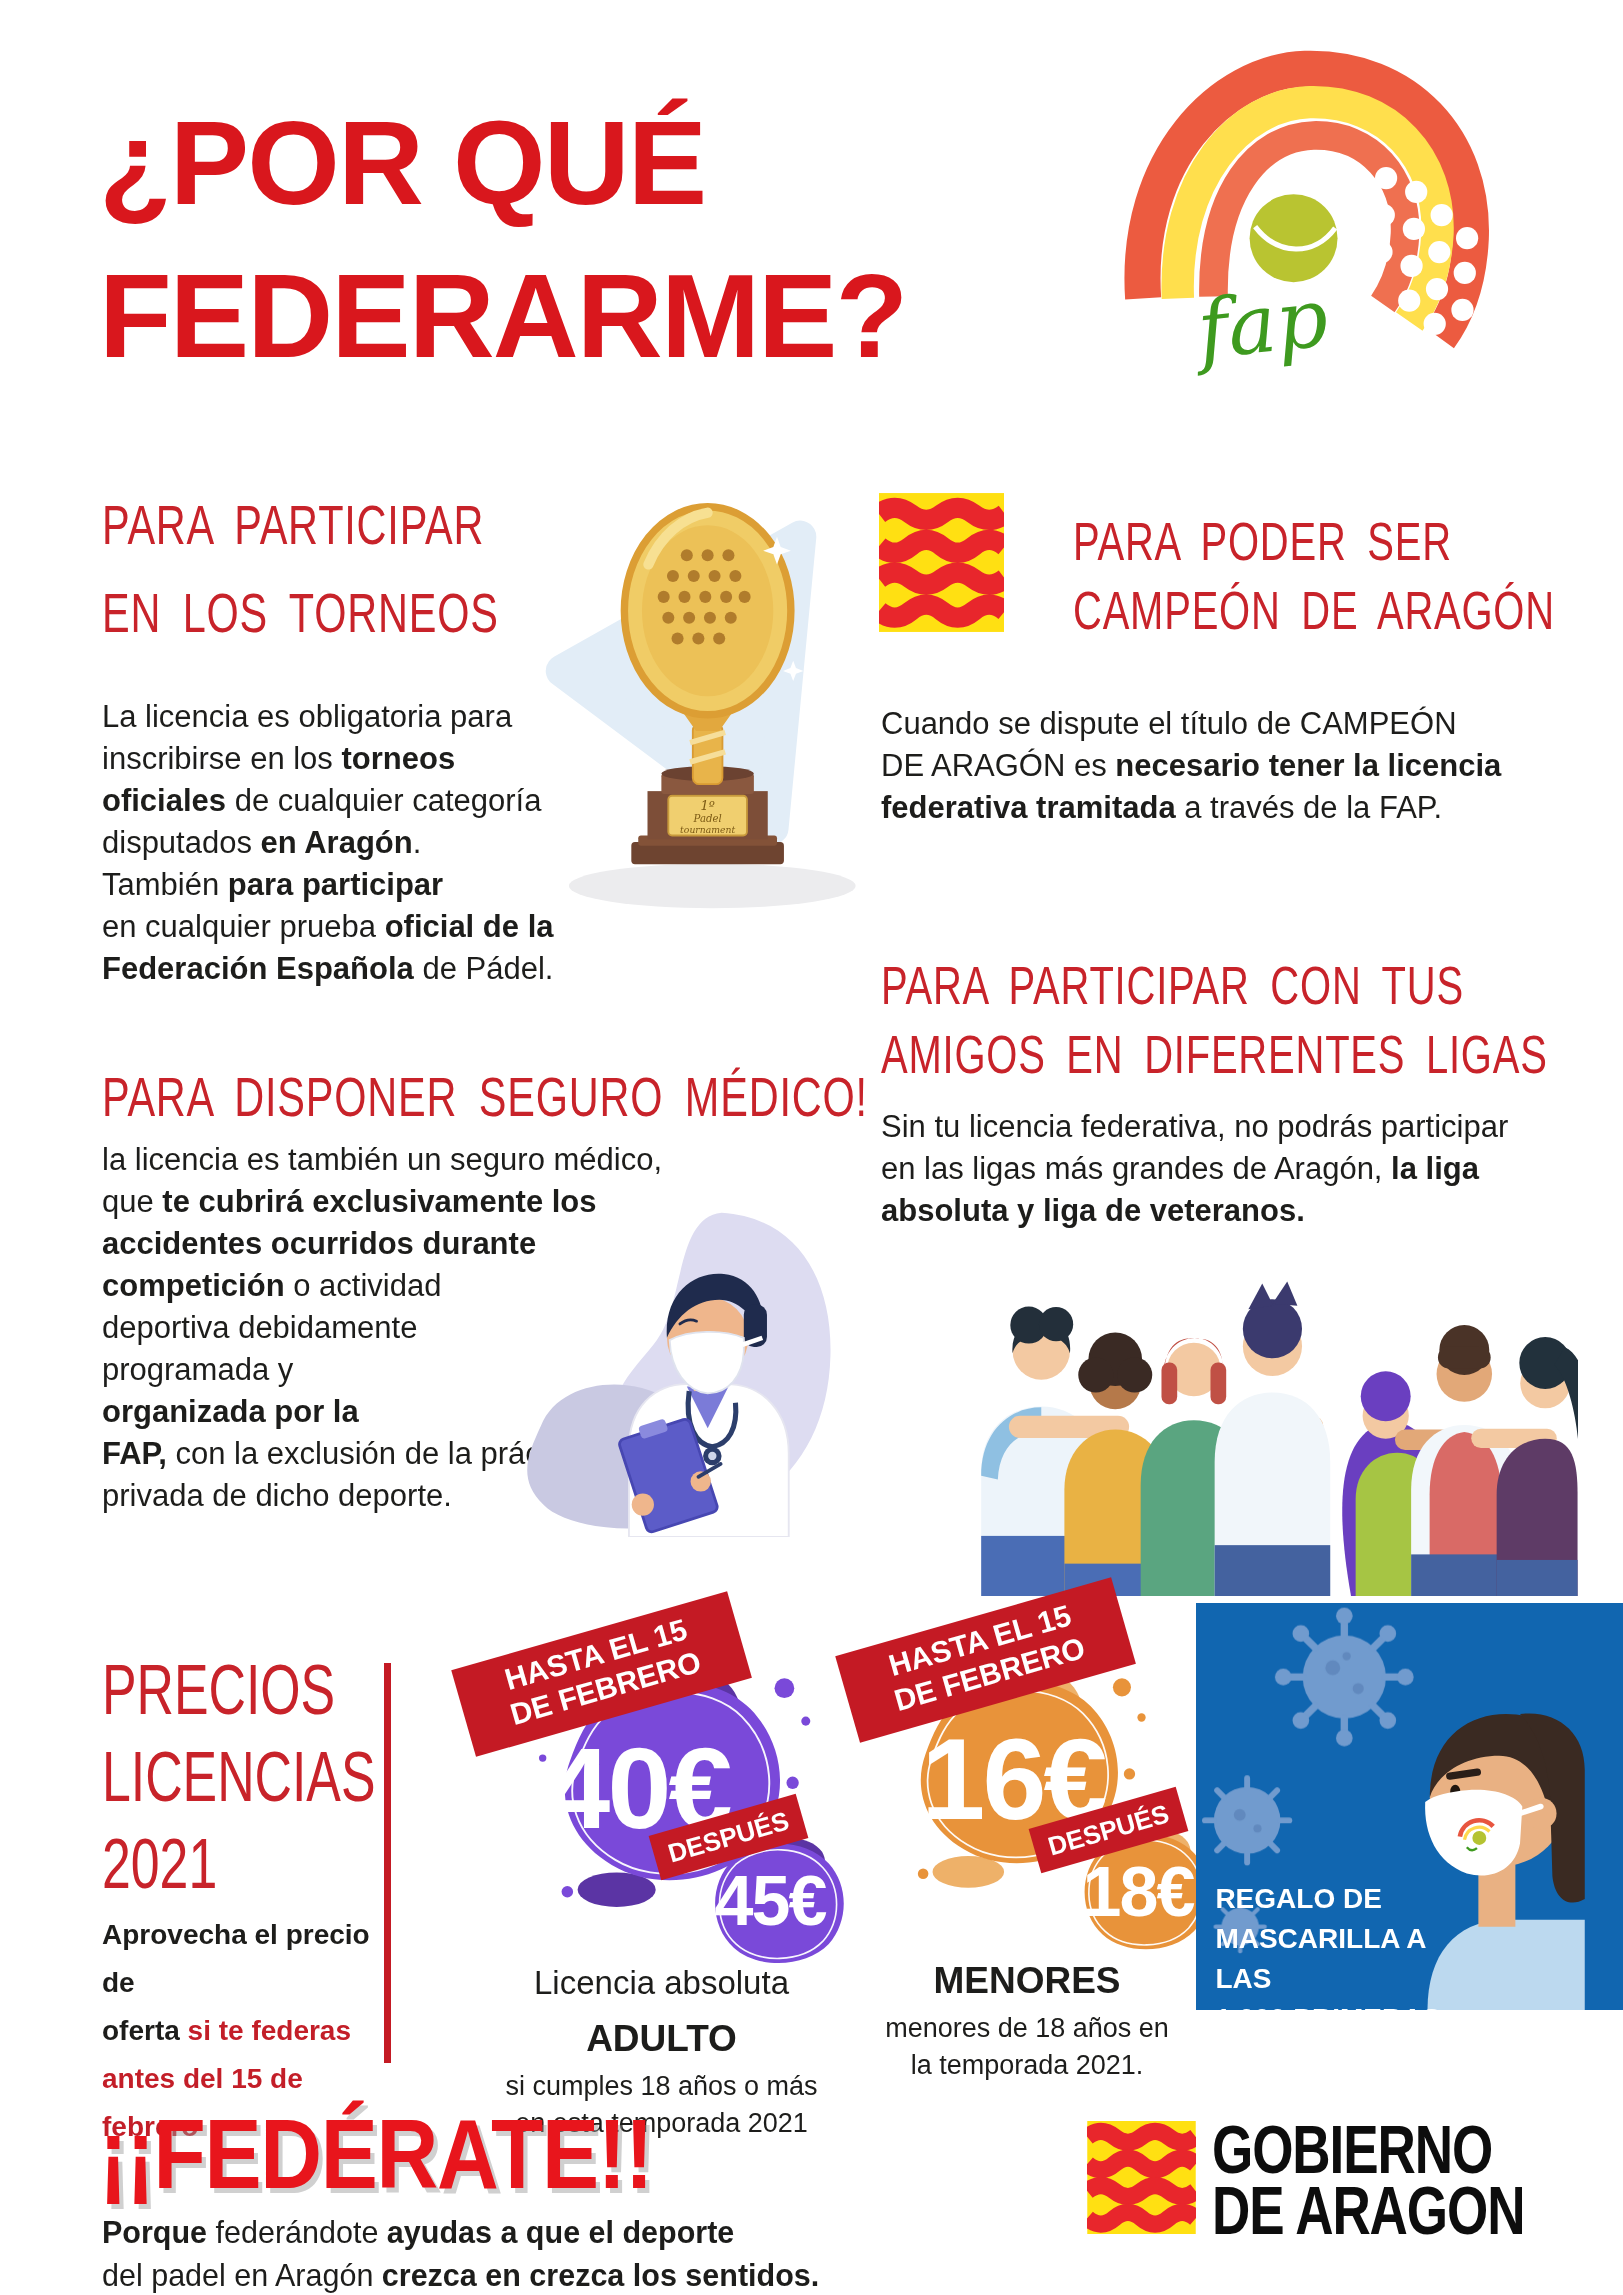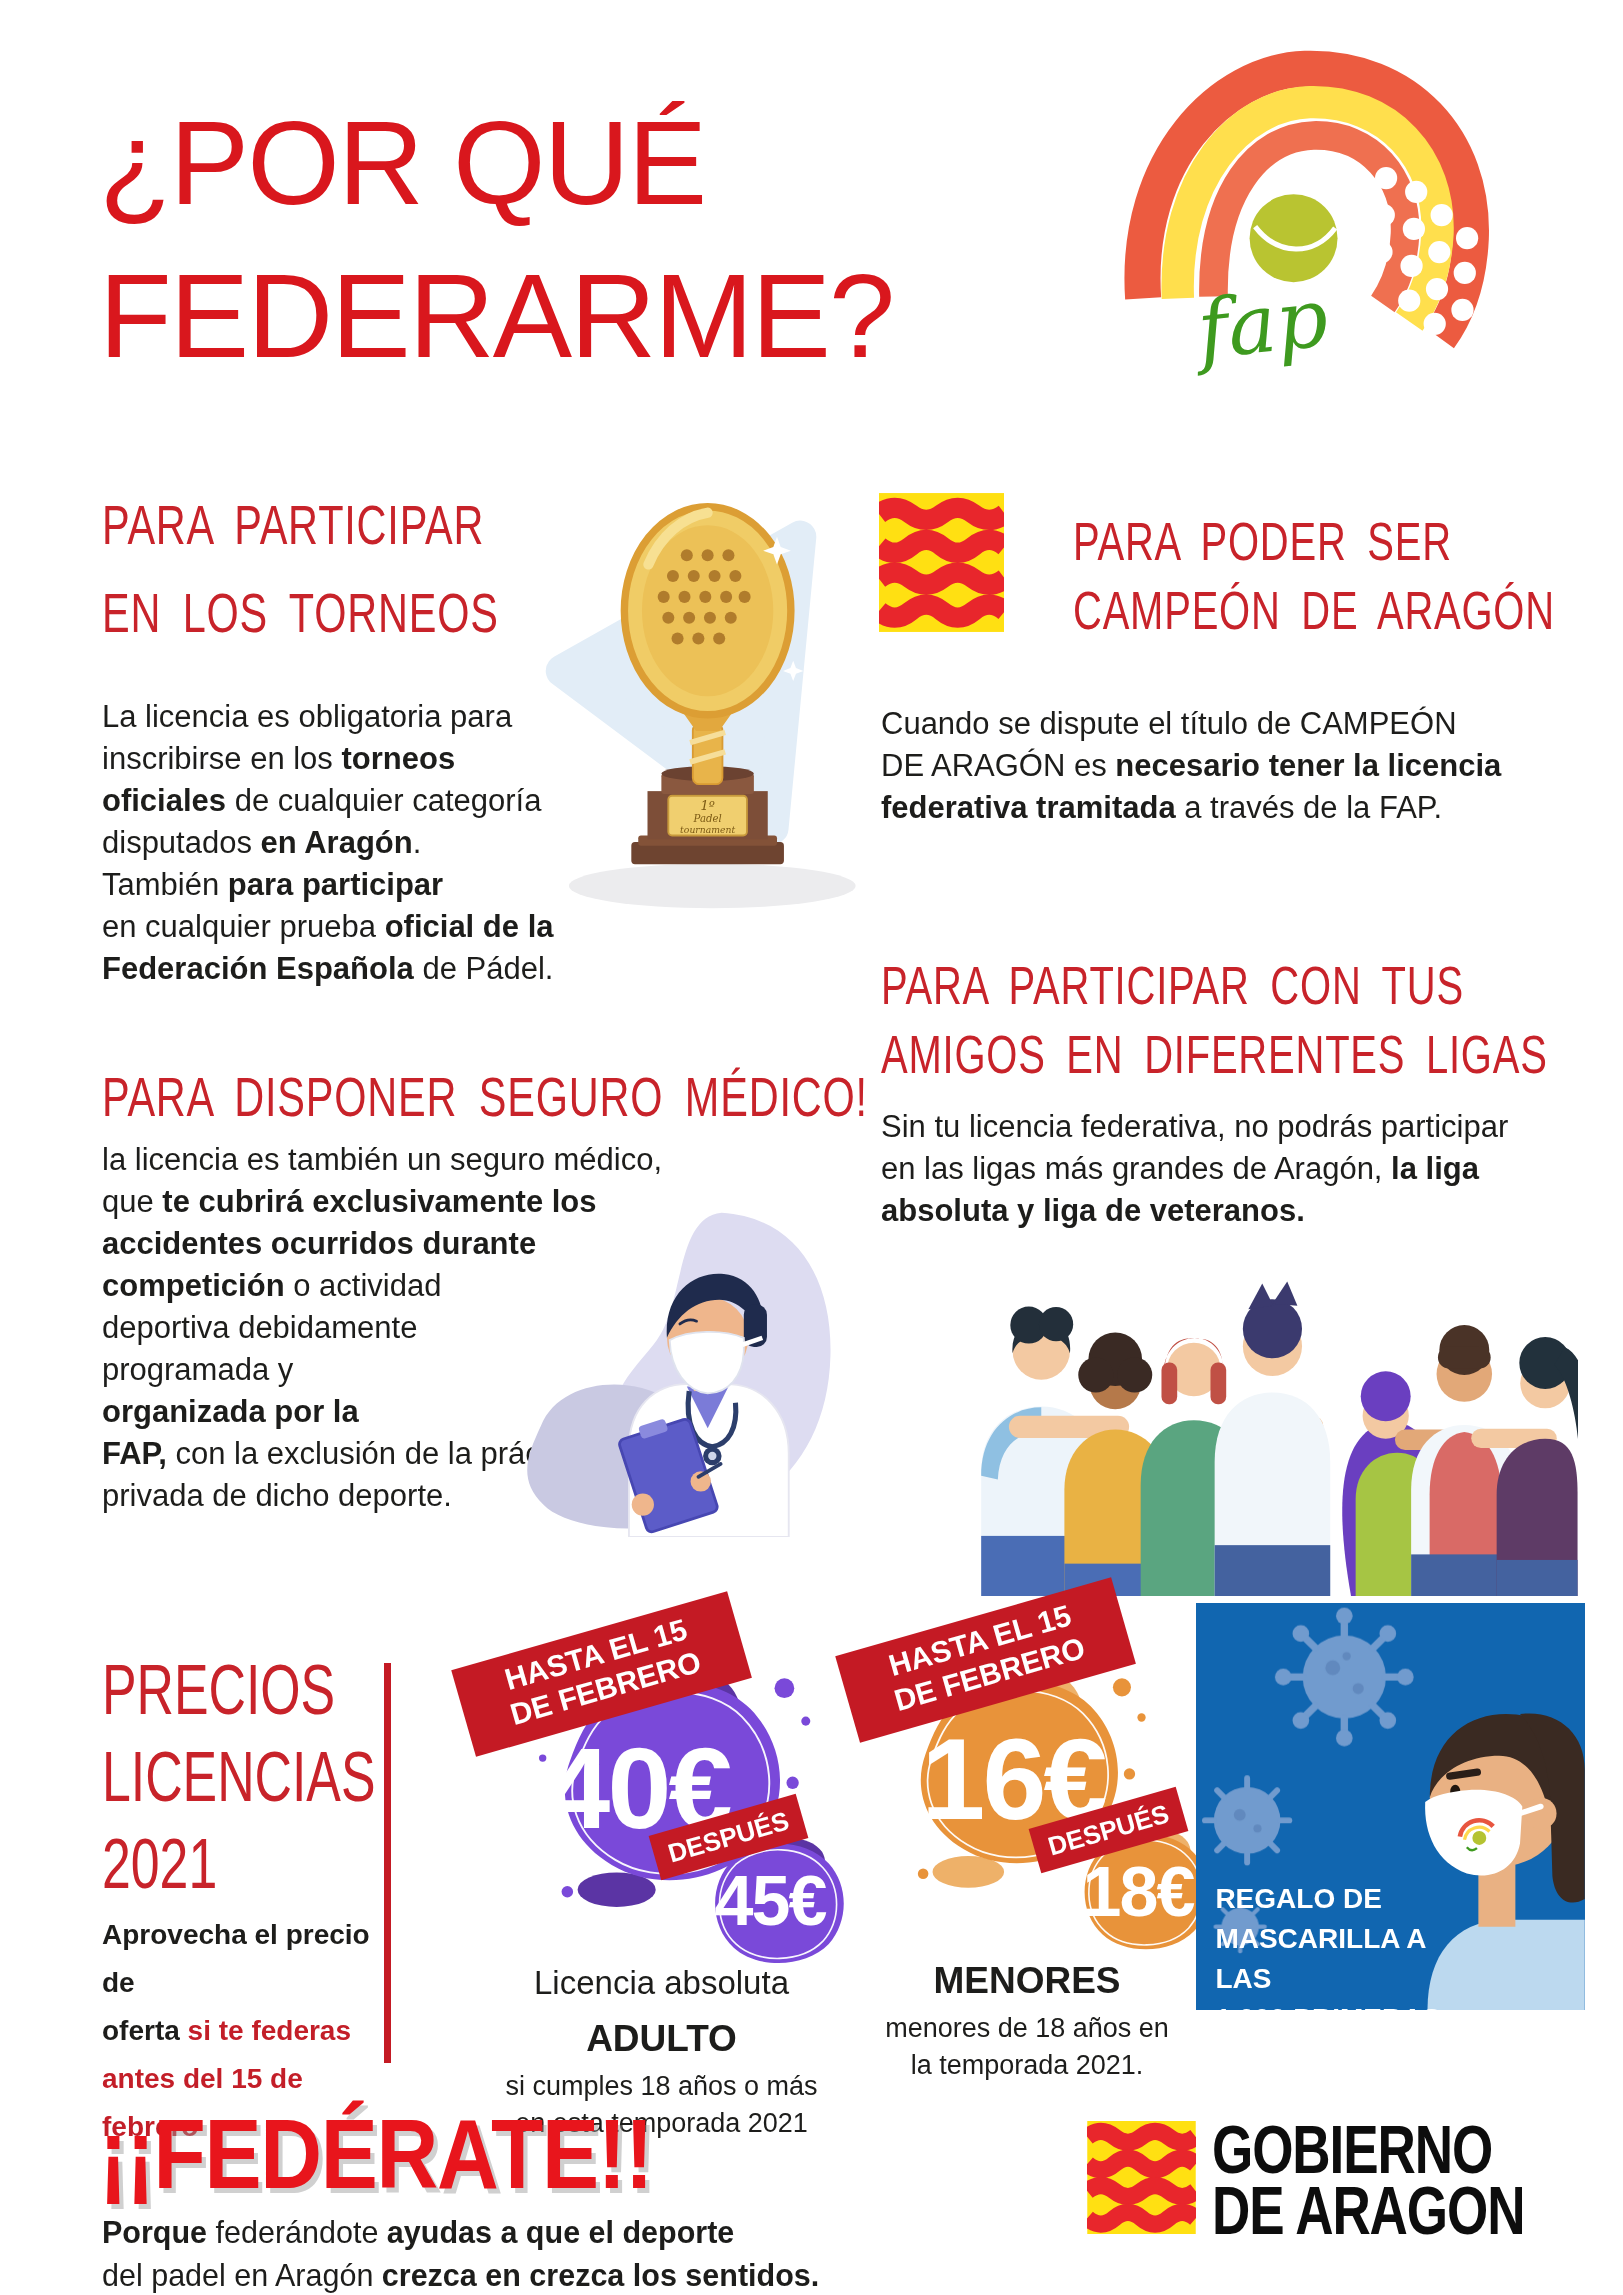--- a/index.html
+++ b/index.html
@@ -13,21 +13,21 @@
     --orange:#e8933a;
     --orange-light:#eeb169;
     --panel-blue:#1166b0;
   }
   html,body{margin:0;padding:0;background:#fff;}
   #poster{
     position:relative;width:1623px;height:2295px;background:#ffffff;overflow:hidden;
     font-family:"Liberation Sans", sans-serif;color:var(--body-ink);
   }
   .abs{position:absolute;}
-  .title{font-size:119px;font-weight:400;line-height:153px;letter-spacing:-1.9px;color:var(--title-red);white-space:nowrap;}
+  .title{font-size:119px;font-weight:700;line-height:153px;letter-spacing:-1.9px;color:var(--title-red);white-space:nowrap;}
   .sec-head{font-size:56px;font-weight:400;color:var(--head-red);transform:scaleX(.74);transform-origin:left top;
     letter-spacing:.02em;word-spacing:.22em;white-space:nowrap;line-height:88px;}
   .sec-head.tight{line-height:69px;font-size:54px;}
   .body-text{font-size:31px;line-height:42px;color:var(--body-ink);}
   .body-text .b{font-weight:700;}
   .precios-head{font-size:70px;line-height:87px;color:var(--head-red);transform:scaleX(.74);transform-origin:left top;white-space:nowrap;}
   .note{font-size:28px;line-height:48px;font-weight:700;}
   .note .r{color:var(--note-red);}
   .ribbon{background:var(--ribbon-red);color:#fff;font-weight:700;text-align:center;transform:rotate(-16deg);}
   .ribbon div{white-space:nowrap;}
@@ -328,21 +328,21 @@
       <div class="l1 body-text" style="font-size:33px;">
           <div><span class="b">MENORES</span></div>
         </div>
       <div class="sub">
           <div><span>menores de 18 años en</span></div>
           <div><span>la temporada 2021.</span></div>
         </div>
     </div>
   </div>
 
-  <div class="abs" style="left:1196px;top:1603px;width:389px;height:407px;background:var(--panel-blue);overflow:hidden;">
+  <div class="abs" style="left:1196px;top:1603px;width:428px;height:407px;background:var(--panel-blue);overflow:hidden;">
     <svg class="abs" style="left:0;top:0;" width="389" height="407" viewBox="0 0 840 880">
       <g fill="#8aa9d6" opacity=".8" stroke="#8aa9d6">
         <g transform="translate(320,160)">
           <circle r="90" stroke="none"></circle>
           <g stroke-width="16" stroke-linecap="round">
             <line x1="90" y1="0" x2="114" y2="0"></line>
               <line x1="-90" y1="0" x2="-114" y2="0"></line>
             <line x1="0" y1="90" x2="0" y2="114"></line>
               <line x1="0" y1="-90" x2="0" y2="-114"></line>
             <line x1="63" y1="63" x2="81" y2="81"></line>

